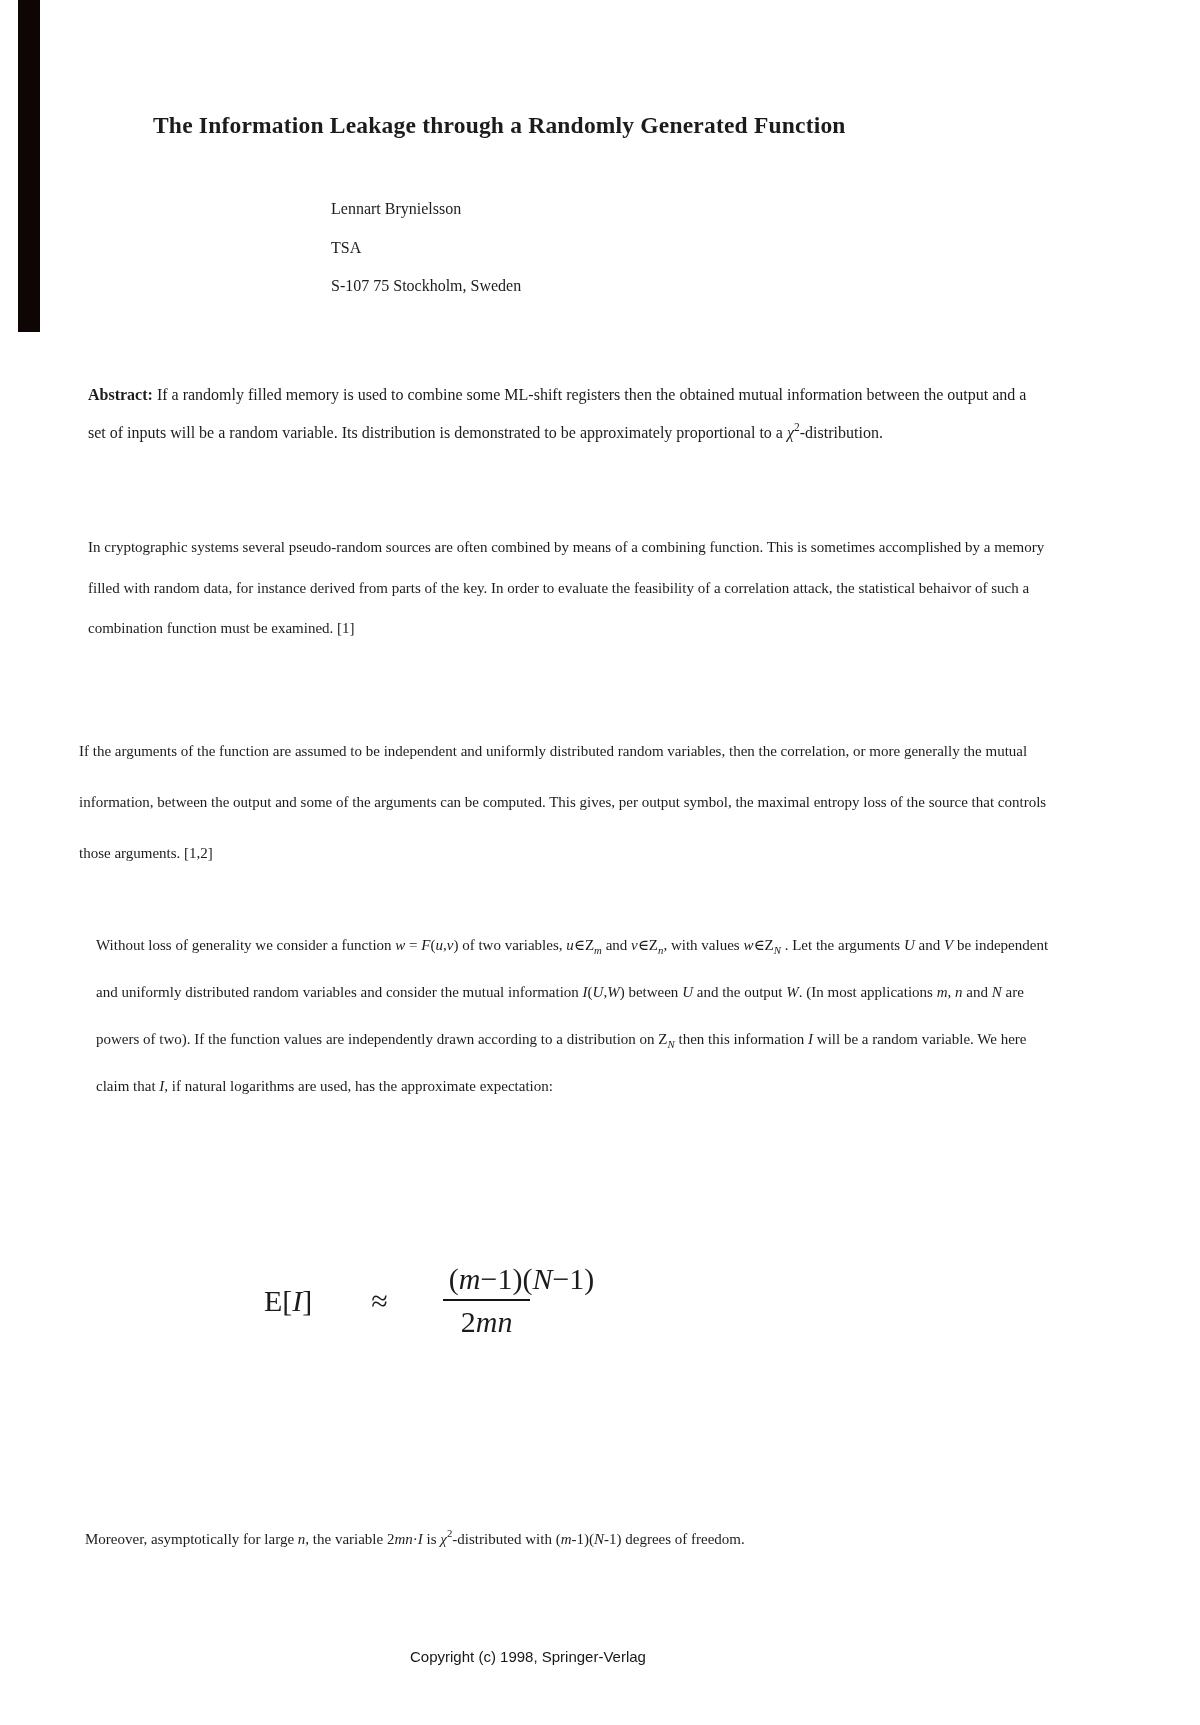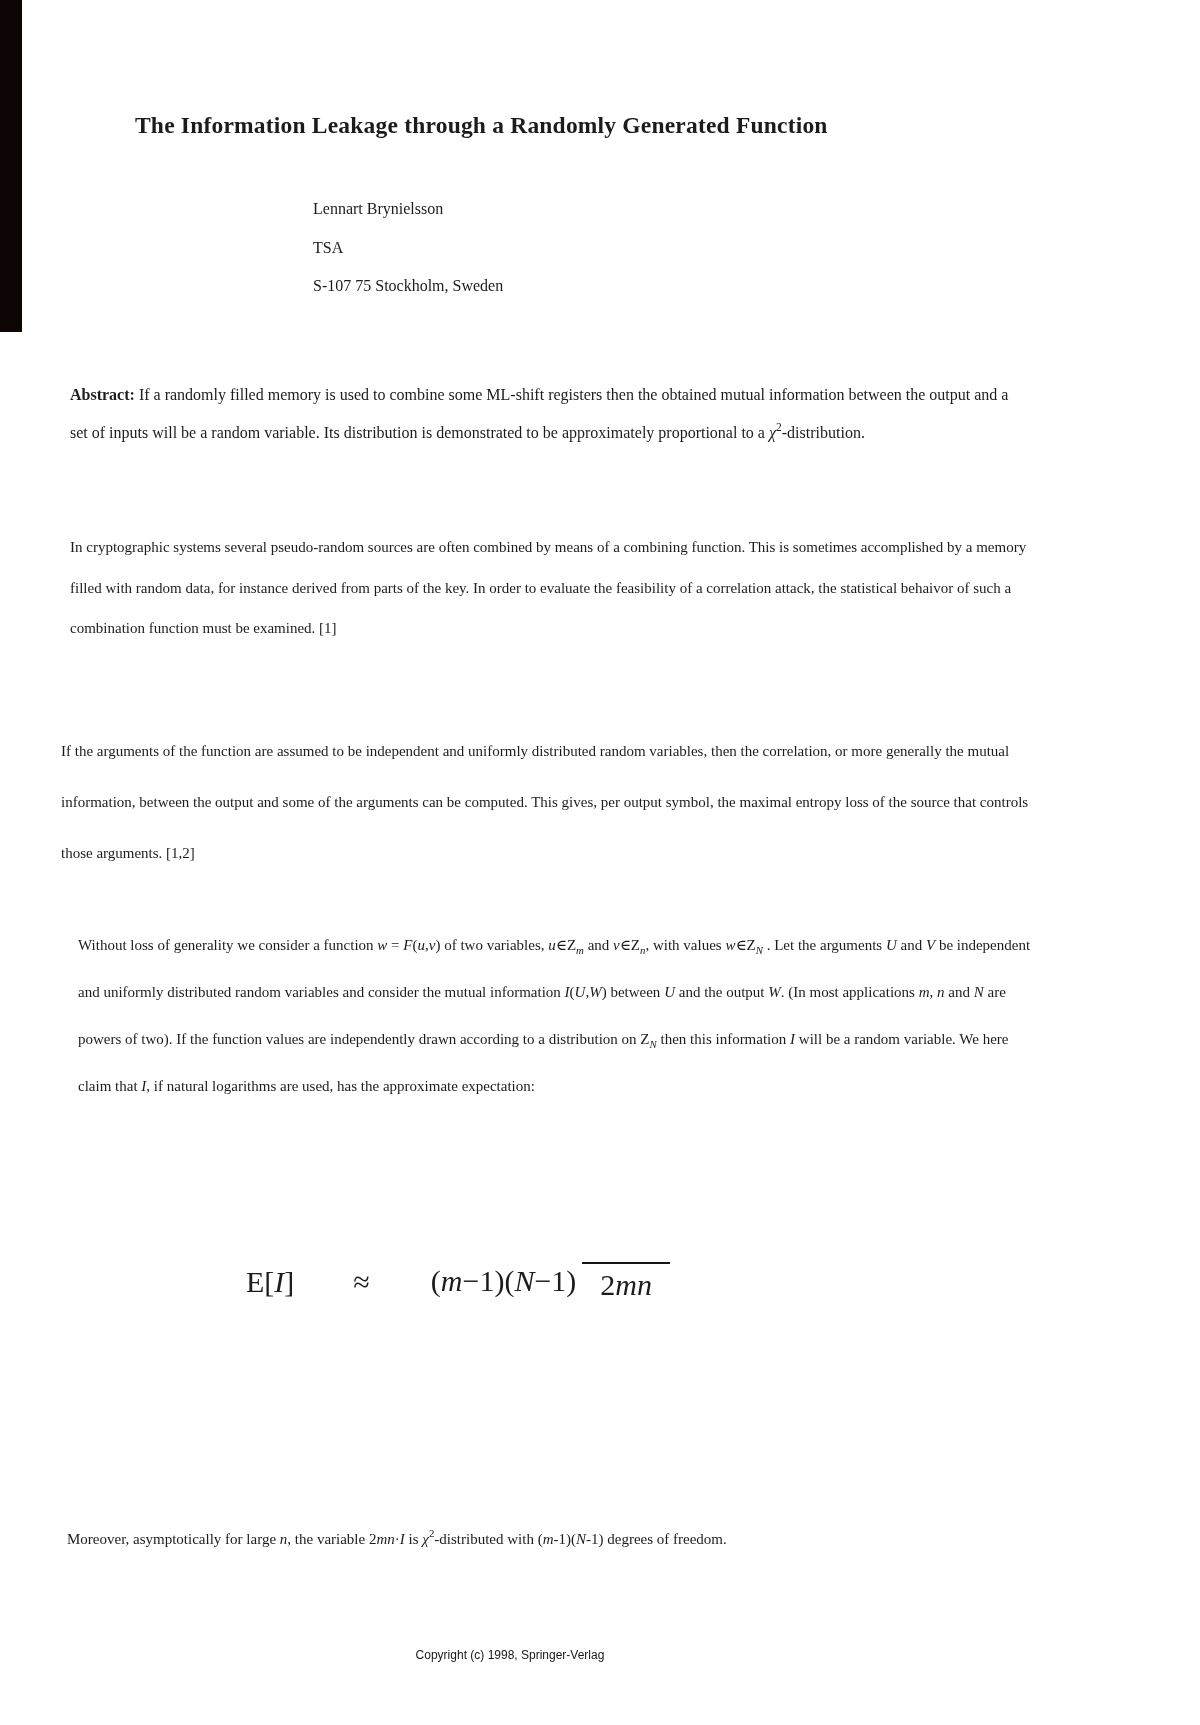--- a/index.html
+++ b/index.html
@@ -4,21 +4,21 @@
 <style>
   html,body{margin:0;padding:0;}
   body{
     width:1200px;height:1725px;
     background:#ffffff;
     position:relative;
     font-family:"Liberation Serif","DejaVu Serif",serif;
     color:#1c1c1c;
     overflow:hidden;
   }
-  .page{position:absolute;inset:0;}
+  .page{position:absolute;inset:0;margin-left:18px;}
   .scan-bar{
     position:absolute;left:0;top:0;width:22px;height:332px;
   }
   .title{
     position:absolute;left:135px;top:112px;width:760px;
     font-size:23.5px;font-weight:bold;letter-spacing:0.2px;
   }
   .authors{
     position:absolute;left:313px;top:190px;
     font-size:16px;line-height:38.5px;
@@ -33,28 +33,28 @@
   .p3{left:78px;top:922px;width:965px;line-height:47px;}
   .p4{left:67px;top:1516px;width:975px;line-height:46px;}
   .equation{
     position:absolute;left:246px;top:1262px;
     display:flex;align-items:center;
     font-size:30px;
     gap:41px;
   }
   .eq-lhs{display:inline-block;}
   .eq-rel{margin:0 14px 0 18px;}
-  .frac{display:inline-flex;flex-direction:row;align-items:center;}
+  .frac{display:inline-flex;flex-direction:column;align-items:flex-start;}
   .frac .num{padding:0 6px 3px 6px;}
   .frac .den{border-top:2.5px solid #151515;padding:4px 18px 0 18px;}
   .footer{
     position:absolute;left:0;top:1648px;width:1020px;
     text-align:center;
     font-family:"Liberation Sans","DejaVu Sans",sans-serif;
-    font-size:12px;color:#171717;
+    font-size:15px;color:#171717;
   }
   sup,sub{line-height:0;font-size:0.72em;}
   sup{vertical-align:7px;}
   sub{vertical-align:-4px;}
 </style>
 </head>
 <body>
 
 <div class="page">
 

